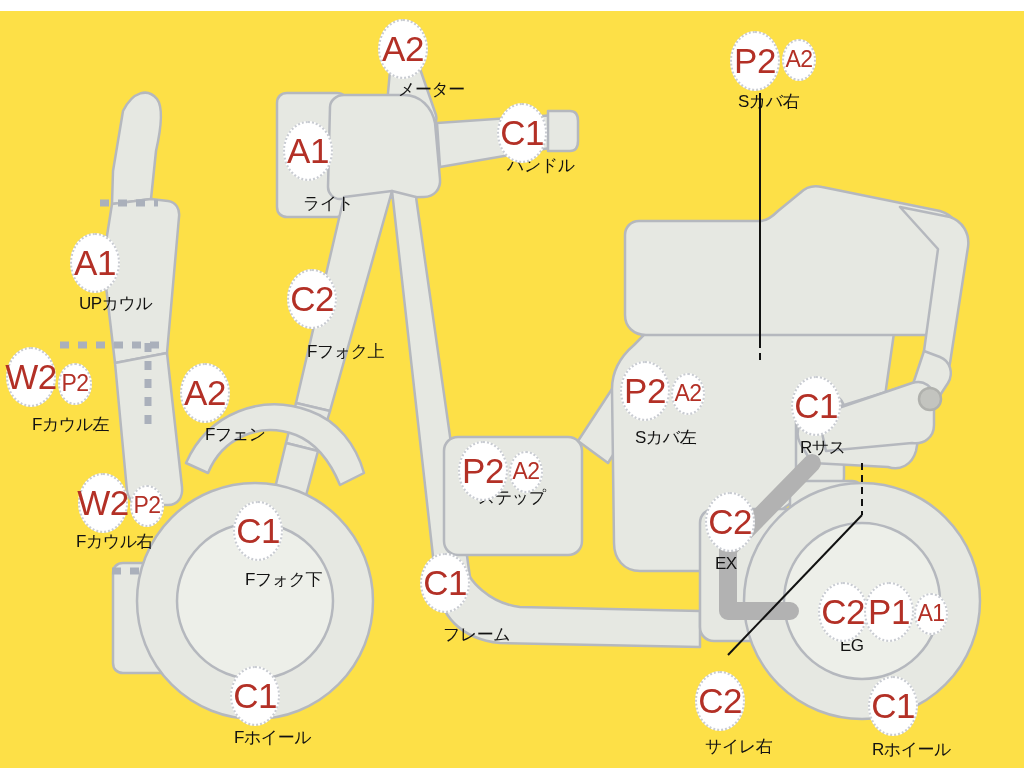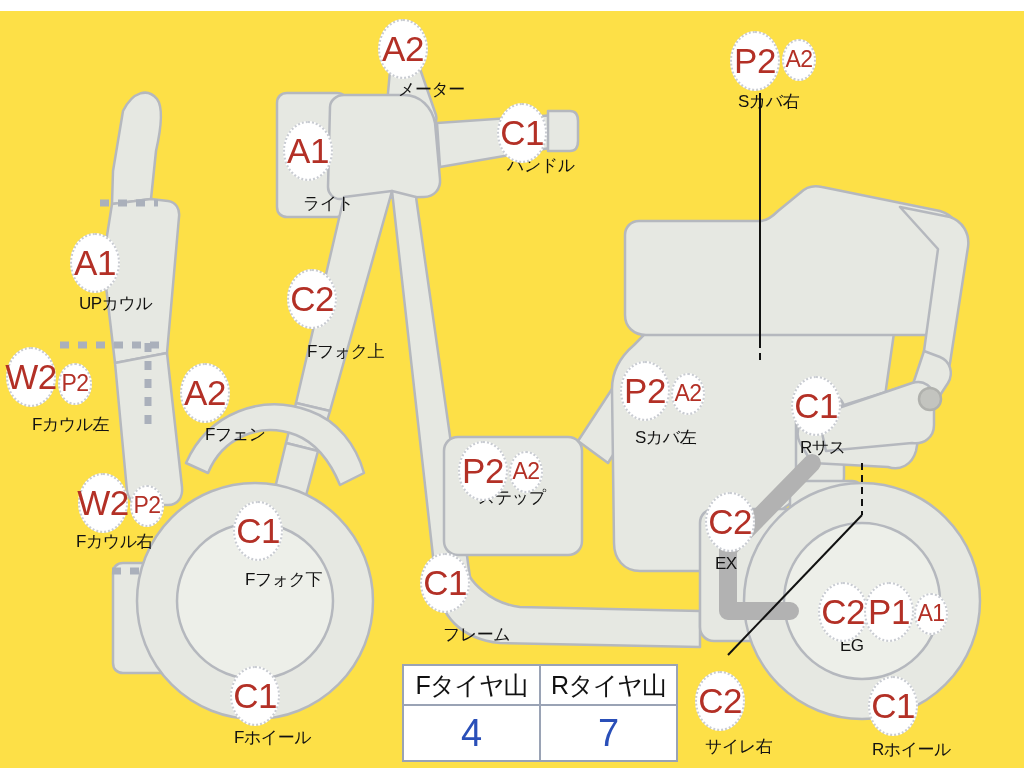--- a/index.html
+++ b/index.html
@@ -292,28 +292,14 @@
   <div class="badge main" style="left:695px; top:660px;">
       <span>C2</span>
     </div>
   <div class="plabel" style="left:705px; top:727px;">サイレ右</div>
 
   <div class="badge main" style="left:868px; top:665px;">
       <span>C1</span>
     </div>
   <div class="plabel" style="left:872px; top:730px;text-align:right;">Rホイール</div>
 
-  <table id="tire-table">
-    <thead>
-      <tr>
-        <th>Fタイヤ山</th>
-        <th>Rタイヤ山</th>
-      </tr>
-    </thead>
-    <tbody>
-      <tr>
-        <td>4</td>
-        <td>7</td>
-      </tr>
-    </tbody>
-  </table>
 
 </div>
 
 </body></html>

